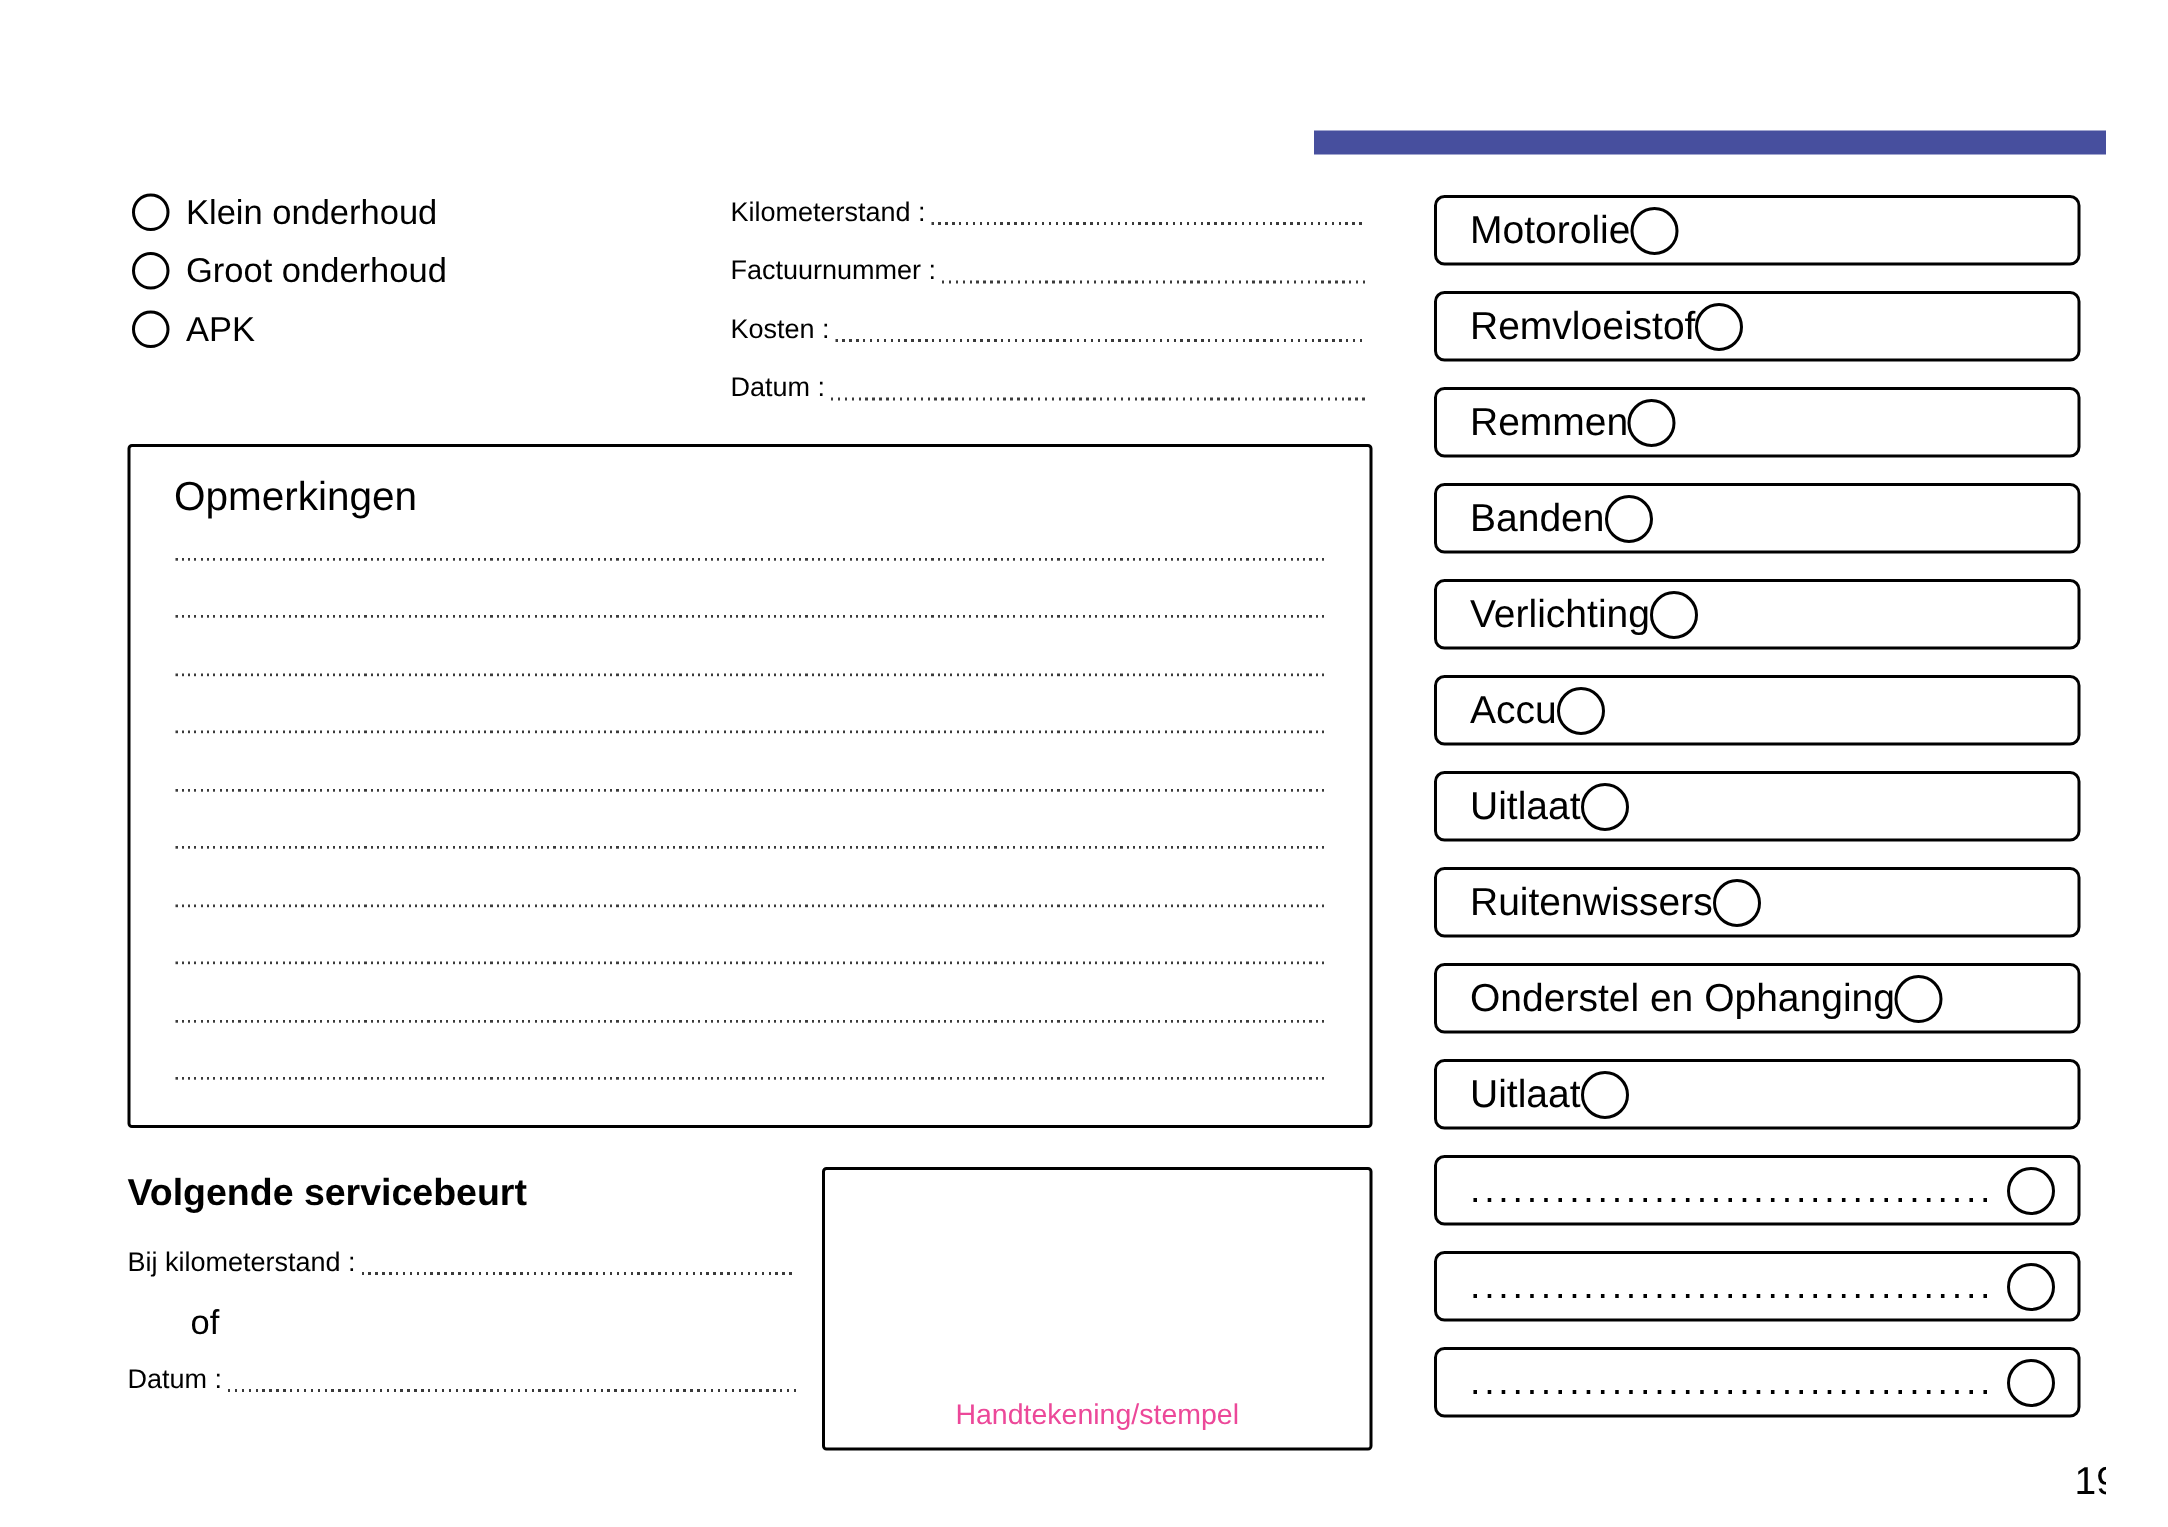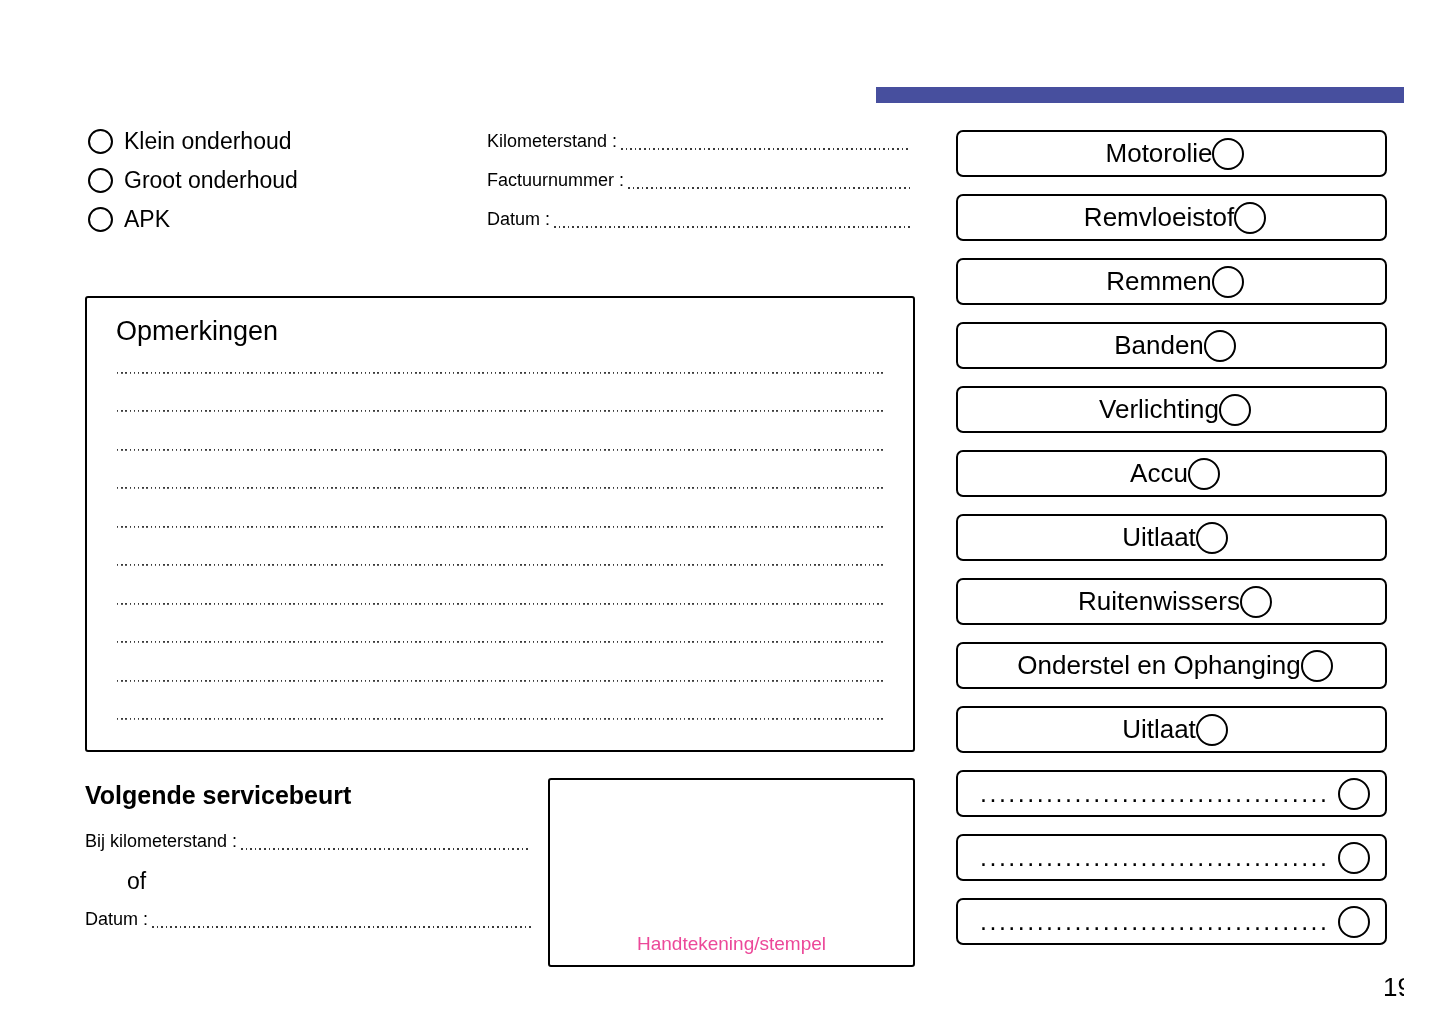--- a/index.html
+++ b/index.html
@@ -78,21 +78,21 @@
     position: absolute; left: 0; right: 0; bottom: 10px;
     text-align: center; color: #ec4899; font-size: 19px;
   }
 
   
   .checklist { position: absolute; left: 956px; top: 130px; width: 431px; }
   .check-row {
     box-sizing: border-box;
     height: 47px; margin-bottom: 17px;
     border: 2px solid #000; border-radius: 7px; background: #fff;
-    display: flex; align-items: center; justify-content: center;
+    display: flex; align-items: center; justify-content: flex-start;
     padding: 0 15px 0 22px;
   }
   .check-label { font-size: 26px; white-space: nowrap; }
   .check-label.dots {
     flex: 1; overflow: hidden; letter-spacing: 2.5px;
     font-size: 25px; margin-right: 12px;
   }
   .check-circle {
     width: 28px; height: 28px; border: 2.5px solid #000; border-radius: 50%;
     flex: 0 0 auto; background: #fff;
@@ -125,20 +125,24 @@
   <div class="invoice-fields">
     <div class="field-row">
       <span class="field-label">Kilometerstand :</span>
       <span class="lead"></span>
     </div>
     <div class="field-row">
       <span class="field-label">Factuurnummer :</span>
       <span class="lead"></span>
     </div>
     <div class="field-row">
+      <span class="field-label">Kosten :</span>
+      <span class="lead"></span>
+    </div>
+    <div class="field-row">
       <span class="field-label">Datum :</span>
       <span class="lead"></span>
     </div>
   </div>
 
   <div class="remarks-box">
     <div class="remarks-title">Opmerkingen</div>
     <div class="remarks-lines">
       <div class="remark-line"></div>
       <div class="remark-line"></div>

